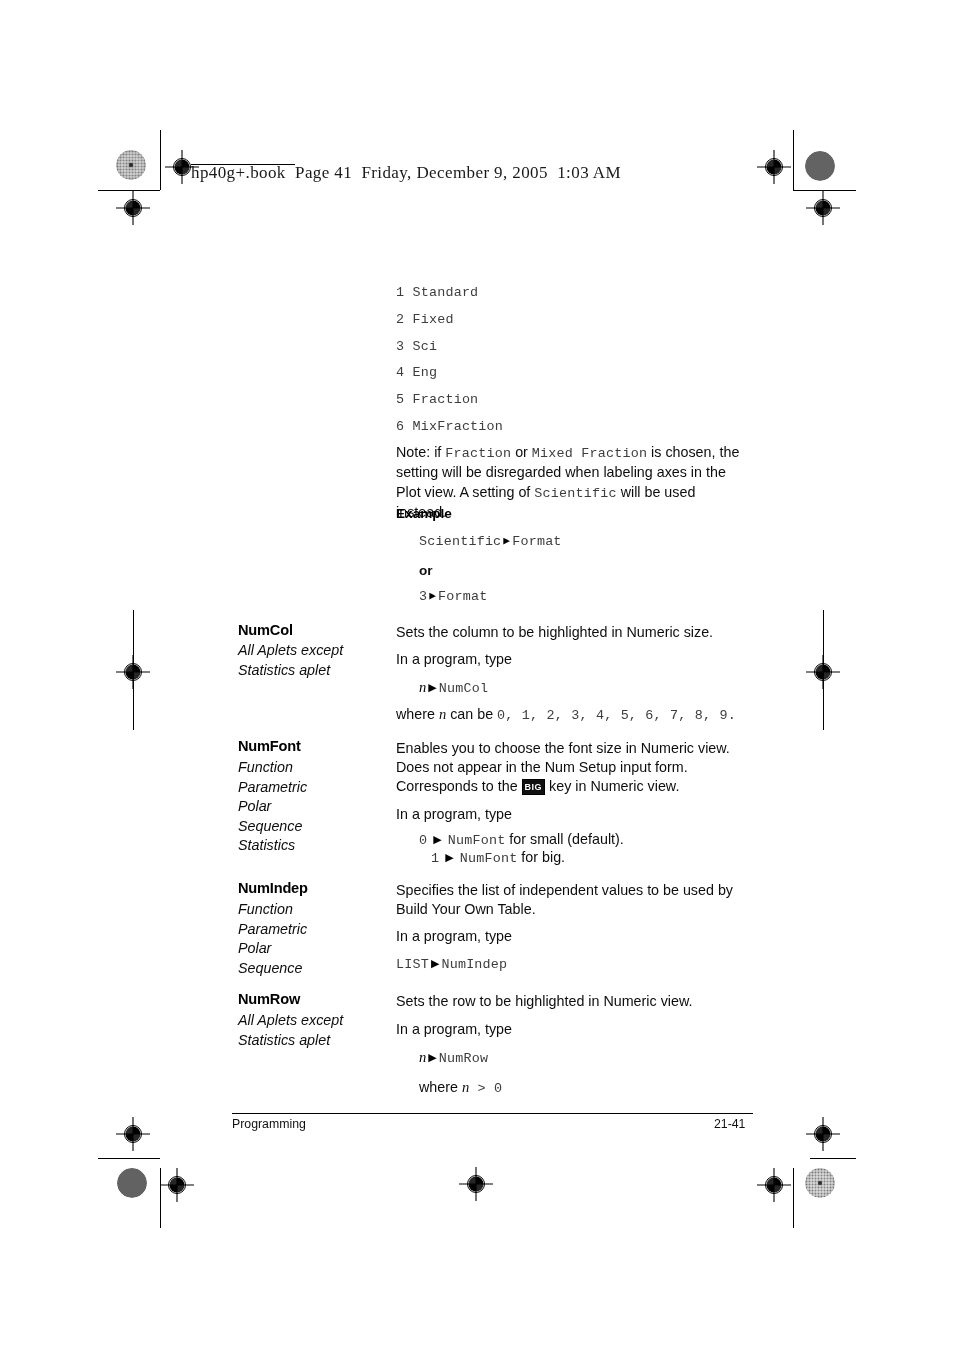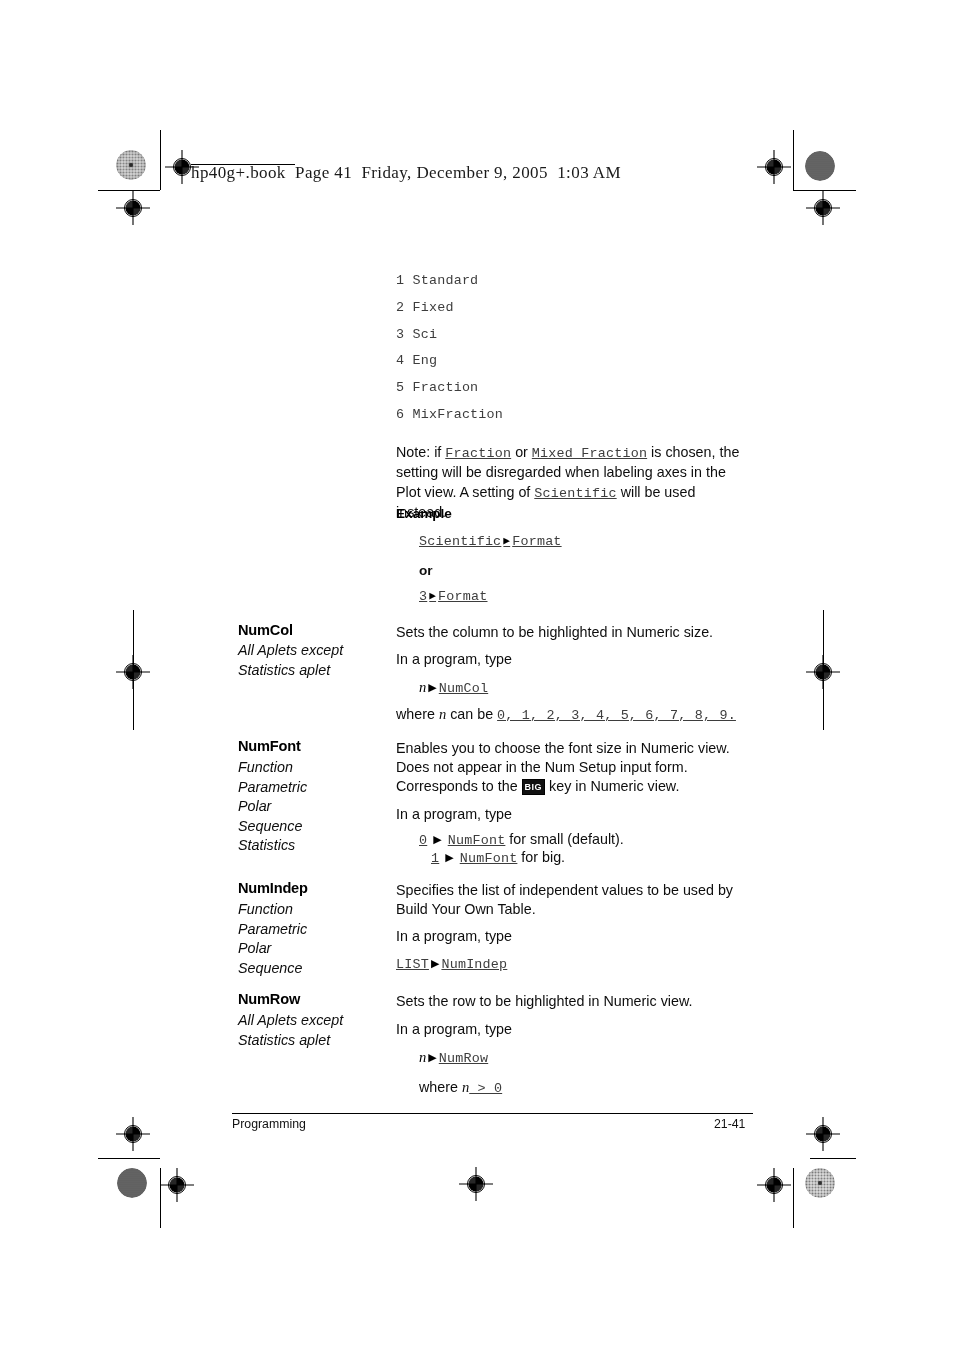--- a/index.html
+++ b/index.html
@@ -56,21 +56,20 @@
     font-family: "Liberation Sans", sans-serif;
     font-size: 14.3px;
     line-height: 19.4px;
     color: #0d0d0d;
   }
   .mono {
     font-family: "Liberation Mono", monospace;
     font-size: 13.4px;
     color: #3d3d3d;
     letter-spacing: 0.2px;
-    text-decoration: underline;
   }
   .mono-blk {
     position: absolute;
     font-family: "Liberation Mono", monospace;
     font-size: 13.4px;
     line-height: 26.8px;
     color: #3d3d3d;
     letter-spacing: 0.2px;
     white-space: pre;
   }
@@ -348,21 +347,21 @@
       </defs>
       <circle cx="15" cy="15" r="15" fill="url(#pt4)"></circle>
       <circle cx="15" cy="15" r="15" fill="url(#rg4)" opacity="0.5"></circle>
       <circle cx="15" cy="15" r="2" fill="#303030"></circle>
     </svg>
   </div>
 
   <div class="mark-line h" style="left:191px; top:164px; width:104px;"></div>
   <div class="slug" style="left:191px; top:163px;">hp40g+.book  Page 41  Friday, December 9, 2005  1:03 AM</div>
 
-  <div class="mono-blk" style="left:396px; top:268px;"><span>1 Standard</span>
+  <div class="mono-blk" style="left:396px; top:280px;"><span>1 Standard</span>
 <span>2 Fixed</span>
 <span>3 Sci</span>
 <span>4 Eng</span>
 <span>5 Fraction</span>
 <span>6 MixFraction</span></div>
 
   <div class="body-text" style="left:396px; top:443px; width:352px;"><span>Note: if </span><span class="mono">Fraction</span><span> or </span><span class="mono">Mixed Fraction</span><span> is chosen, the setting will be disregarded when labeling axes in the Plot view. A setting of </span><span class="mono">Scientific</span><span> will be used instead.</span></div>
 
   <div class="sect-label" style="left:396px; top:506px;">Example</div>
 

